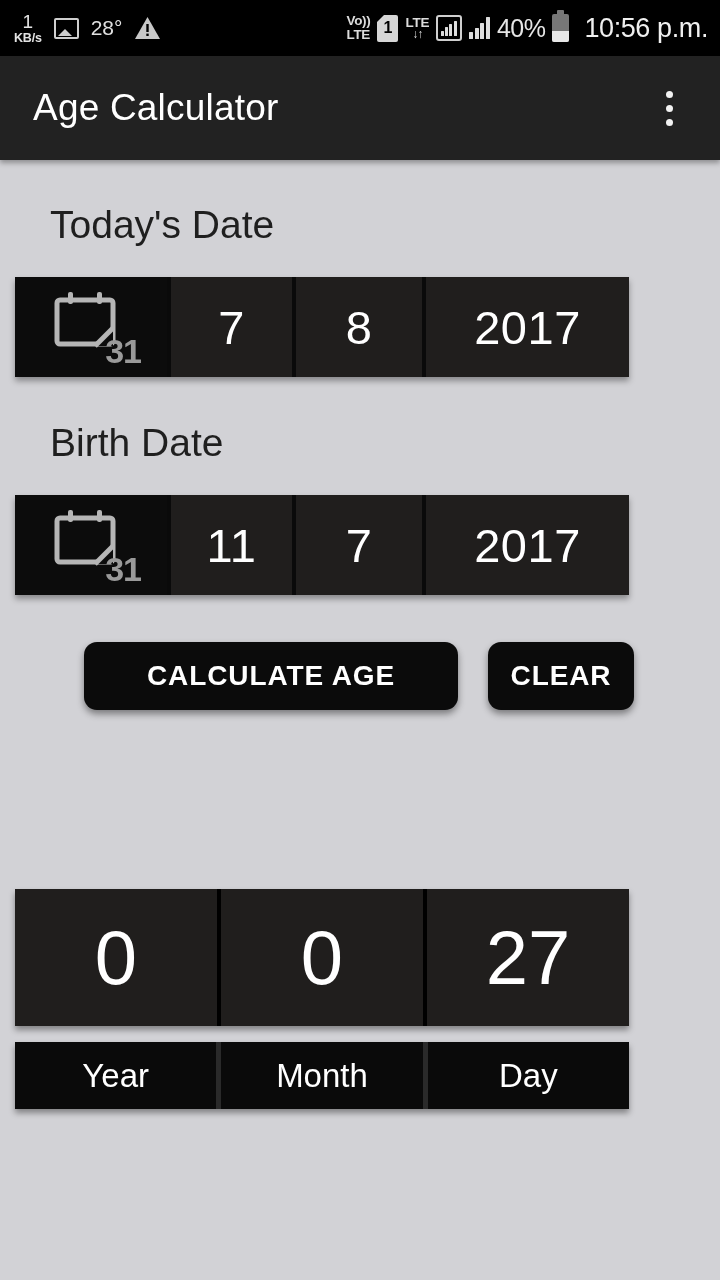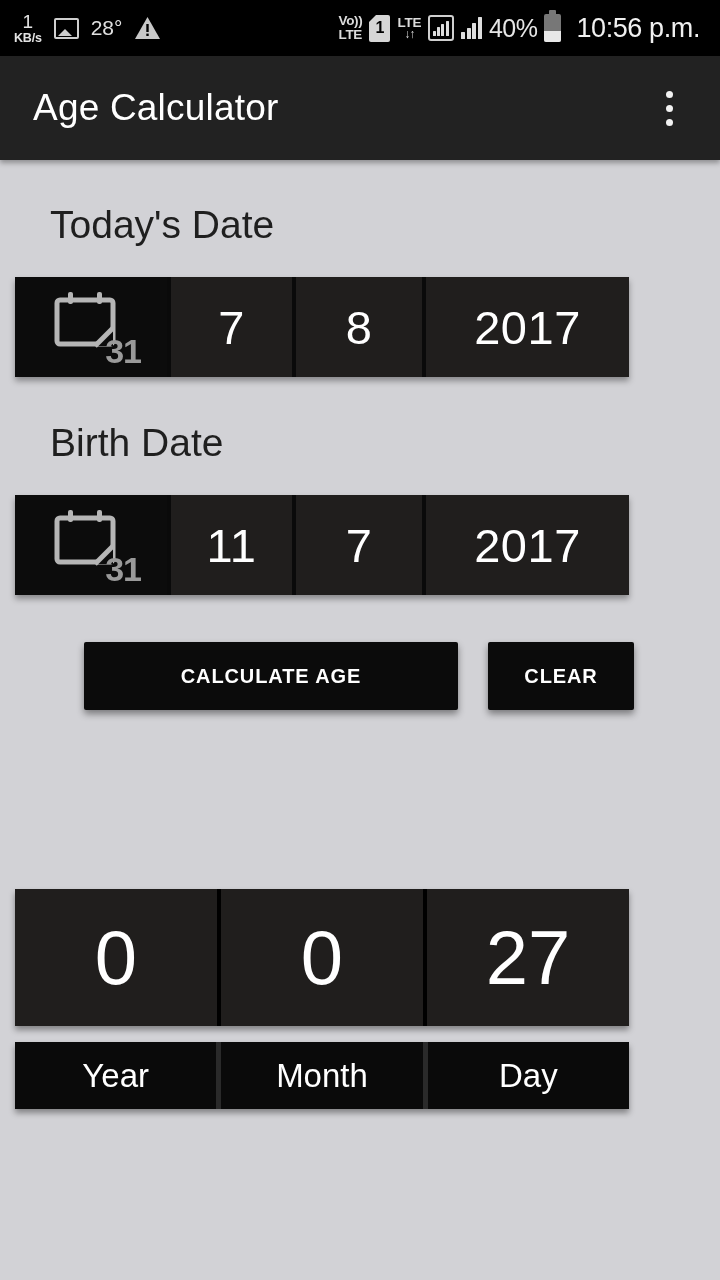--- a/index.html
+++ b/index.html
@@ -11,21 +11,21 @@
   }
   #screen { position:relative; width:720px; height:1280px; background:#d2d2d6; }
 
   
   .statusbar{
     position:absolute; left:0; top:0; width:720px; height:56px;
     background:#000; color:#d8d8d8;
     display:flex; align-items:center;
   }
   .sb-left{ display:flex; align-items:center; padding-left:14px; gap:12px; }
-  .sb-right{ margin-left:auto; display:flex; align-items:center; gap:7px; padding-right:20px; }
+  .sb-right{ margin-left:auto; display:flex; align-items:center; gap:7px; padding-right:12px; }
 
   .netspeed{ display:flex; flex-direction:column; align-items:center; line-height:1; color:#e3e3e3;}
   .netspeed .n{ font-size:19px; font-weight:400; }
   .netspeed .u{ font-size:12.5px; font-weight:700; letter-spacing:-.2px; margin-top:1px;}
 
   .img-icon{
     width:25px; height:21px; border:2.4px solid #cfcfcf; border-radius:2px;
     position:relative; overflow:hidden;
   }
   .img-icon::after{
@@ -120,22 +120,22 @@
     background:#201e1d; display:flex; align-items:center; justify-content:center;
     color:#ffffff; font-size:47px; font-weight:300; letter-spacing:.5px;
     border-left:4px solid #0a0a0a;
   }
   .dcell.day{ width:125px; }
   .dcell.mon{ width:130px; }
   .dcell.yr{ flex:1; }
 
   .btn-row{ display:flex; padding-left:84px; gap:30px; }
   .btn{
-    background:#0b0b0b; color:#fff; border:none; border-radius:2px;
-    font-size:20px; font-weight:700; letter-spacing:.9px;
+    background:#0b0b0b; color:#fff; border:none; border-radius:13px;
+    font-size:28px; font-weight:700; letter-spacing:.9px;
     box-shadow:0 4px 7px rgba(0,0,0,.42);
     cursor:pointer; font-family:"Liberation Sans", sans-serif;
   }
   .btn.calc{ width:374px; height:68px; }
   .btn.clear{ width:146px; height:68px; }
 
   .calc-age-bar{
     margin:0 15px; height:92px; background:#0a0a0a;
     display:flex; align-items:center; justify-content:center;
     box-shadow:0 4px 7px rgba(0,0,0,.4);

